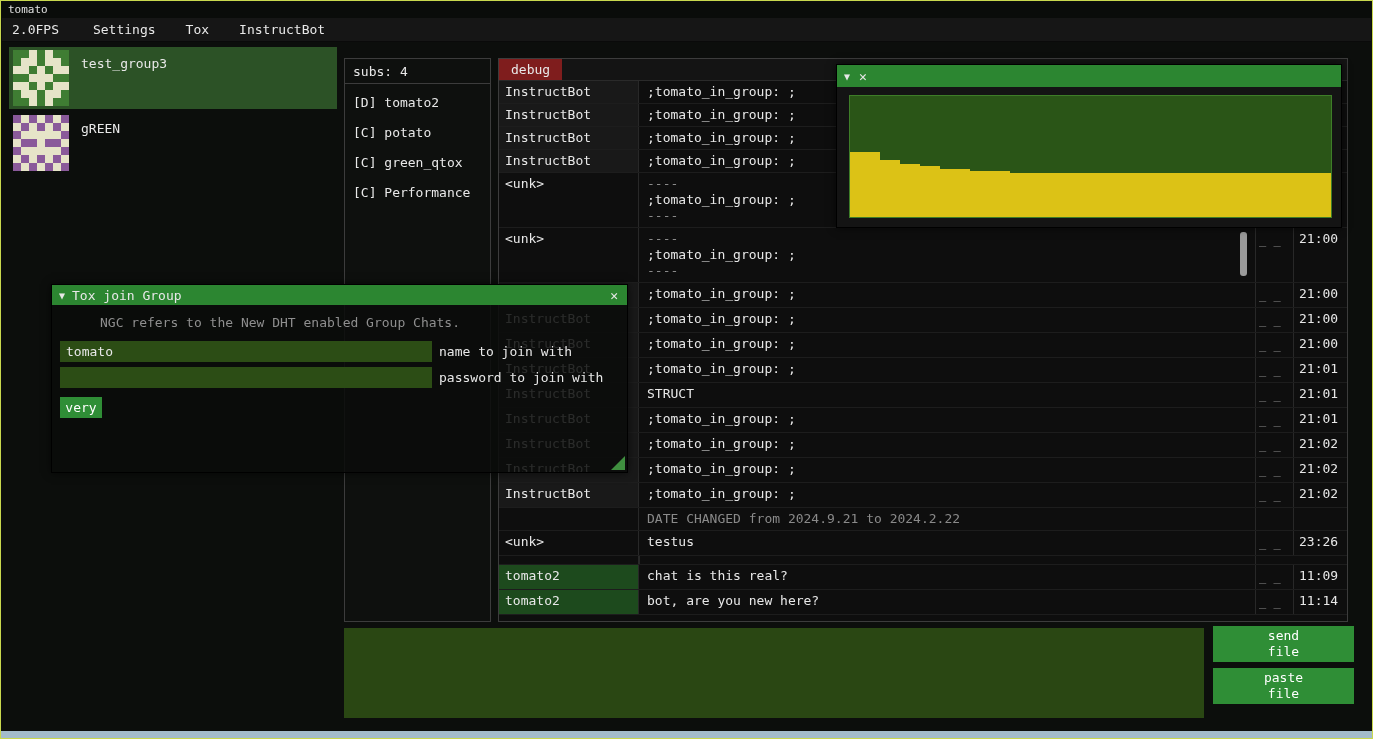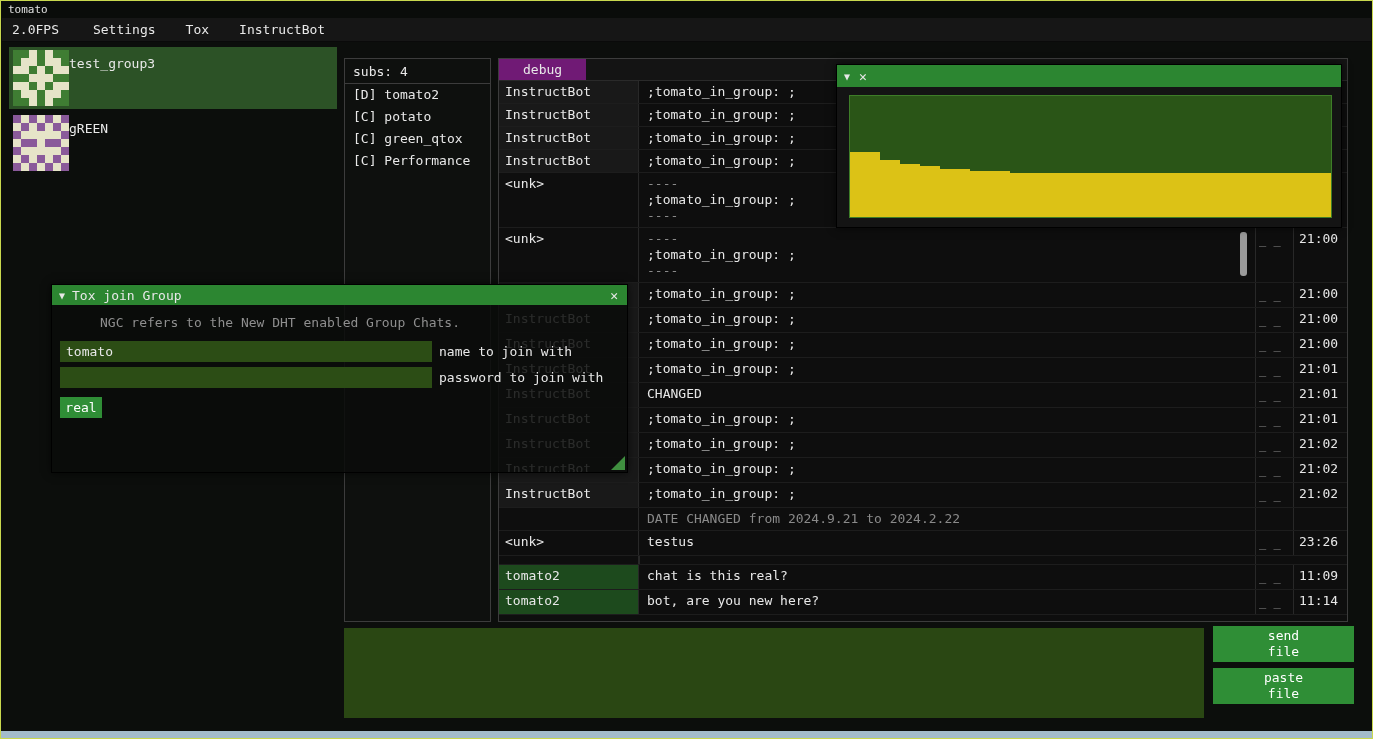--- a/index.html
+++ b/index.html
@@ -13,33 +13,33 @@
   .menubar { position:absolute; top:17px; left:1px; right:1px; height:24px; background:#161616;
              display:flex; align-items:center; font-size:13px; border-bottom:1px solid #0a0a0a; }
   .fps { padding:3px 10px; margin-right:12px; }
   .menu-item { padding:3px 12px; margin-right:6px; cursor:default; }
 
   
   .contact-list { position:absolute; left:8px; top:46px; width:328px; }
   .contact-item { display:flex; align-items:flex-start; min-height:62px; padding:3px 4px; margin-bottom:3px; }
   .contact-item.selected { background:#2c5226; }
   .avatar { width:56px; height:56px; display:grid; grid-template-columns:repeat(7,1fr); grid-template-rows:repeat(7,1fr); }
-  .contact-name { font-size:13px; margin-top:6px; }
+  .contact-name { font-size:13px; margin-left:12px; margin-top:6px; }
 
   
   .subs-panel { position:absolute; left:343px; top:57px; width:147px; height:564px;
                 border:1px solid #3c3c3c; background:#0e100e; font-size:13px; }
   .subs-title { padding:5px 8px 4px 8px; border-bottom:1px solid #3c3c3c; }
-  .subs-item { padding:1px 8px; line-height:20px; white-space:pre; }
+  .subs-item { padding:1px 8px; line-height:20px; white-space:pre;margin-top:8px; }
 
   
   .chat-panel { position:absolute; left:497px; top:57px; width:850px; height:564px;
                 border:1px solid #3c3c3c; background:#0e0e0e; display:flex; flex-direction:column; }
   .tabbar { height:22px; background:#141414; border-bottom:1px solid #2a2a2a; display:flex; align-items:center; }
-  .tab { padding:2px 24px; background:#701a75; font-size:13px; height:100%; display:flex; align-items:center; }
+  .tab { padding:2px 12px; background:#7f1d1d; font-size:13px; height:100%; display:flex; align-items:center; }
   .chat-rows { flex:1; overflow:hidden; position:relative; }
   .chat-row { display:grid; grid-template-columns:140px 1fr 38px 54px; border-bottom:1px solid #1d1d1d;
               font-size:13px; background:#0e0e0e; }
   .cell { padding:3px 6px; line-height:16px; white-space:pre; overflow:hidden; }
   .cell-name { border-right:1px solid #282828; }
   .name-plain { background:#191919; }
   .name-green { background:#1d4a1d; }
   .cell-msg { padding-left:8px; }
   .cell-status { border-left:1px solid #282828; color:#8a8a8a; font-size:12px; padding:4px 3px; }
   .cell-time { border-left:1px solid #282828; padding-left:5px; }
@@ -287,21 +287,21 @@
           <div class="cell cell-time">21:00</div>
         </div>
         <div class="chat-row">
           <div class="cell cell-name name-plain">InstructBot</div>
           <div class="cell cell-msg"><div>;tomato_in_group: ;</div></div>
           <div class="cell cell-status">_ _</div>
           <div class="cell cell-time">21:01</div>
         </div>
         <div class="chat-row">
           <div class="cell cell-name name-plain">InstructBot</div>
-          <div class="cell cell-msg"><div>CHANGED</div></div>
+          <div class="cell cell-msg"><div>STRUCT</div></div>
           <div class="cell cell-status">_ _</div>
           <div class="cell cell-time">21:01</div>
         </div>
         <div class="chat-row">
           <div class="cell cell-name name-plain">InstructBot</div>
           <div class="cell cell-msg"><div>;tomato_in_group: ;</div></div>
           <div class="cell cell-status">_ _</div>
           <div class="cell cell-time">21:01</div>
         </div>
         <div class="chat-row">
@@ -372,21 +372,21 @@
       <div class="join-fields">
           <div class="field-row">
             <input class="field-input" value="tomato" style="">
             <div class="field-label">name to join with</div>
           </div>
           <div class="field-row">
             <input class="field-input" style="">
             <div class="field-label">password to join with</div>
           </div>
         </div>
-      <button class="join-btn">real</button>
+      <button class="join-btn">very</button>
       <div class="resize-grip"></div>
     </div>
   </div>
 
   <div class="window hist-window">
     <div class="win-titlebar">
       <span class="collapse-arrow">▼</span>
       <span class="close-x">✕</span>
     </div>
     <div class="hist-body">

